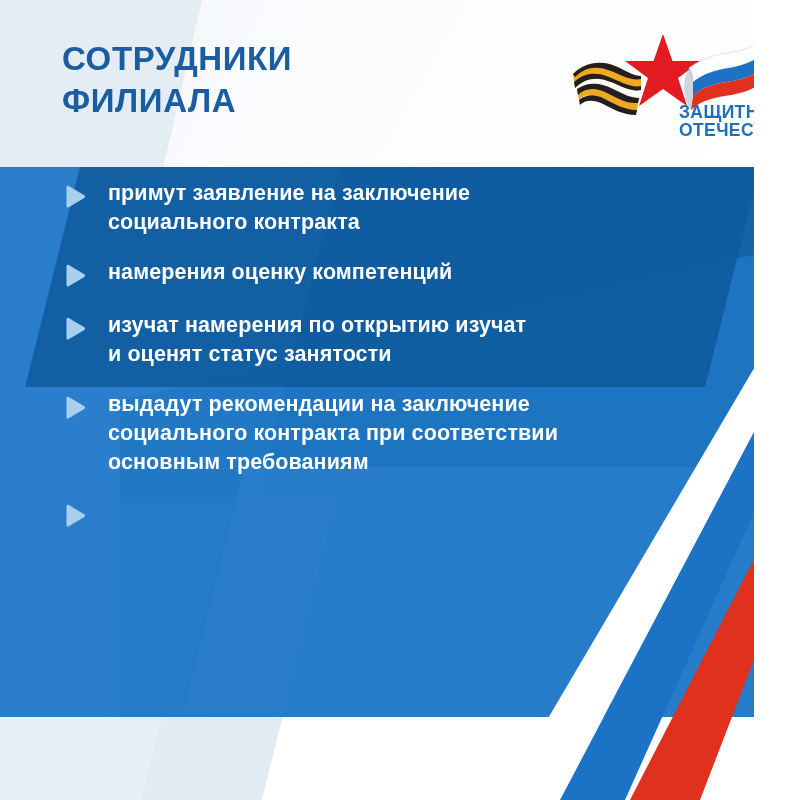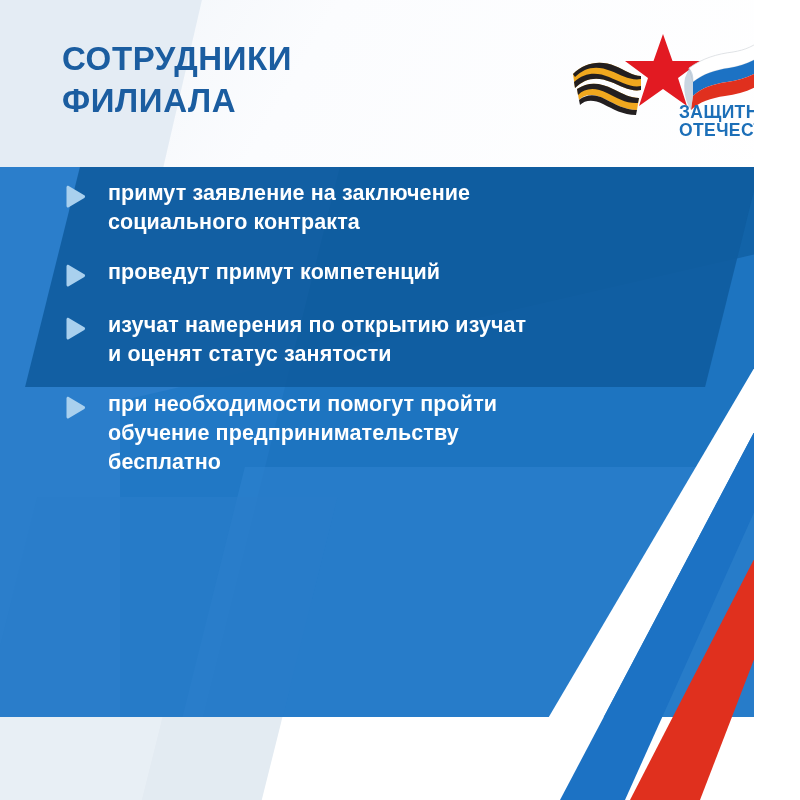--- a/index.html
+++ b/index.html
@@ -246,40 +246,47 @@
           </span>
           <span class="bullet-text">примут заявление на заключение
 социального контракта</span>
         </li>
         <li class="bullet-item">
           <span class="bullet-icon">
             <svg viewBox="0 0 26 26" xmlns="http://www.w3.org/2000/svg">
               <path d="M4.5 3.4 C4.5 2.1 5.6 1.4 6.7 2.05 L22.3 11.3 C23.3 11.9 23.3 13.3 22.3 13.9 L6.7 23.2 C5.6 23.8 4.5 23.1 4.5 21.9 Z" fill="#A9D0EE"></path>
             </svg>
           </span>
-          <span class="bullet-text">проведут примут компетенций</span>
+          <span class="bullet-text">намерения оценку компетенций</span>
         </li>
         <li class="bullet-item">
           <span class="bullet-icon">
             <svg viewBox="0 0 26 26" xmlns="http://www.w3.org/2000/svg">
               <path d="M4.5 3.4 C4.5 2.1 5.6 1.4 6.7 2.05 L22.3 11.3 C23.3 11.9 23.3 13.3 22.3 13.9 L6.7 23.2 C5.6 23.8 4.5 23.1 4.5 21.9 Z" fill="#A9D0EE"></path>
             </svg>
           </span>
           <span class="bullet-text">изучат намерения по открытию изучат
 и оценят статус занятости</span>
         </li>
         <li class="bullet-item">
           <span class="bullet-icon">
             <svg viewBox="0 0 26 26" xmlns="http://www.w3.org/2000/svg">
               <path d="M4.5 3.4 C4.5 2.1 5.6 1.4 6.7 2.05 L22.3 11.3 C23.3 11.9 23.3 13.3 22.3 13.9 L6.7 23.2 C5.6 23.8 4.5 23.1 4.5 21.9 Z" fill="#A9D0EE"></path>
             </svg>
           </span>
-          <span class="bullet-text">при необходимости помогут пройти
-обучение предпринимательству
-бесплатно</span>
+          <span class="bullet-text">выдадут рекомендации на заключение
+социального контракта при соответствии
+основным требованиям</span>
+        </li>
+        <li class="bullet-item">
+          <span class="bullet-icon">
+            <svg viewBox="0 0 26 26" xmlns="http://www.w3.org/2000/svg">
+              <path d="M4.5 3.4 C4.5 2.1 5.6 1.4 6.7 2.05 L22.3 11.3 C23.3 11.9 23.3 13.3 22.3 13.9 L6.7 23.2 C5.6 23.8 4.5 23.1 4.5 21.9 Z" fill="#A9D0EE"></path>
+            </svg>
+          </span>
         </li>
       </ul>
   </div>
 
   <div class="footer">
     <div class="footer-diag2"></div>
     <div class="footer-diag"></div>
   </div>
 
   <div class="stripes">

